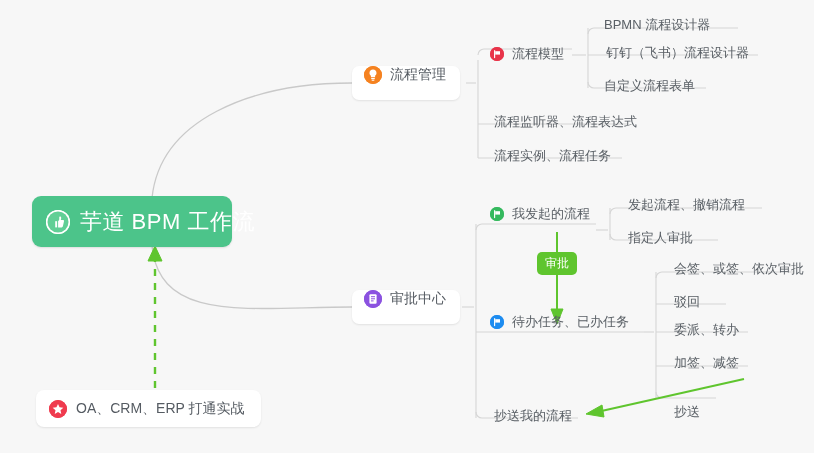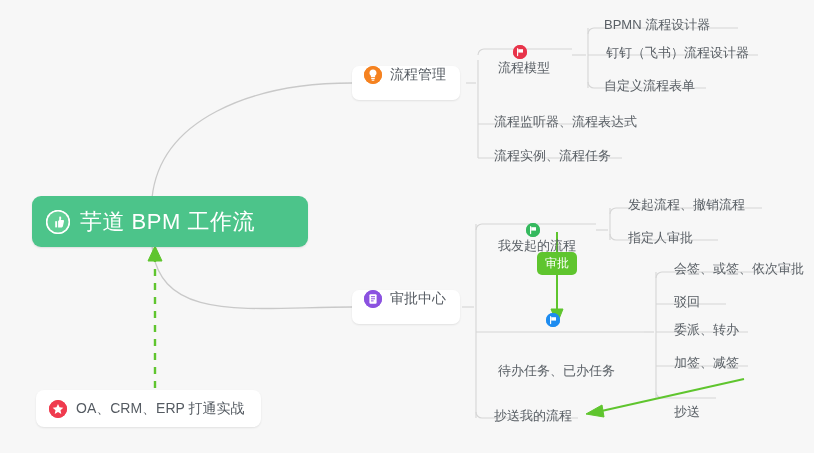--- a/index.html
+++ b/index.html
@@ -25,21 +25,21 @@
     width: 814px;
     height: 453px;
     pointer-events: none;
   }
 
   
   .root-node {
     position: absolute;
     left: 32px;
     top: 196px;
-    width: 276px;
+    width: 200px;
     height: 51px;
     background: #4cc48a;
     border-radius: 9px;
     box-shadow: 0 1px 2px rgba(0,0,0,0.10);
     display: flex;
     align-items: center;
     padding-left: 14px;
     box-sizing: border-box;
   }
   .root-label {
@@ -78,21 +78,20 @@
     color: #5a6066;
     white-space: nowrap;
     padding: 3px 6px 4px 4px;
     box-sizing: border-box;
     line-height: 17px;
   }
   .leaf.has-icon {
     display: flex;
     align-items: center;
     padding-left: 2px;
-    flex-direction: column;
   }
   .leaf-text { display: inline-block; }
   .leaf.has-icon .leaf-text { margin-left: 8px; }
 
   
   .callout-node {
     position: absolute;
     left: 36px;
     top: 390px;
     height: 37px;
@@ -268,32 +267,32 @@
   </div>
 
   <div class="leaf" style="left:602px; top:41px;">
     <span class="leaf-text">钉钉（飞书）流程设计器</span>
   </div>
 
   <div class="leaf" style="left:600px; top:74px;">
     <span class="leaf-text">自定义流程表单</span>
   </div>
 
-  <div class="leaf has-icon" style="left:488px; top:202px;margin-top:18px;">
+  <div class="leaf has-icon" style="left:488px; top:202px;">
     <span class="ico ico-sm" style="background:#35b95e;">
       <svg width="14" height="14" viewBox="0 0 14 14">
         <circle cx="7" cy="7" r="7" fill="#35b95e"></circle>
         <path d="M4.6 3.6 L4.6 10.6" stroke="#ffffff" stroke-width="1.15" stroke-linecap="round"></path>
         <path d="M5.2 4.2 L10.0 4.2 L10.0 7.6 L5.2 7.6 Z" fill="#ffffff"></path>
       </svg>
     </span>
     <span class="leaf-text">我发起的流程</span>
   </div>
 
-  <div class="leaf has-icon" style="left:488px; top:310px;gap:35px;">
+  <div class="leaf has-icon" style="left:488px; top:310px;">
     <span class="ico ico-sm" style="background:#1d8cf0;">
       <svg width="14" height="14" viewBox="0 0 14 14">
         <circle cx="7" cy="7" r="7" fill="#1d8cf0"></circle>
         <path d="M4.6 3.6 L4.6 10.6" stroke="#ffffff" stroke-width="1.15" stroke-linecap="round"></path>
         <path d="M5.2 4.2 L10.0 4.2 L10.0 7.6 L5.2 7.6 Z" fill="#ffffff"></path>
       </svg>
     </span>
     <span class="leaf-text">待办任务、已办任务</span>
   </div>
 

